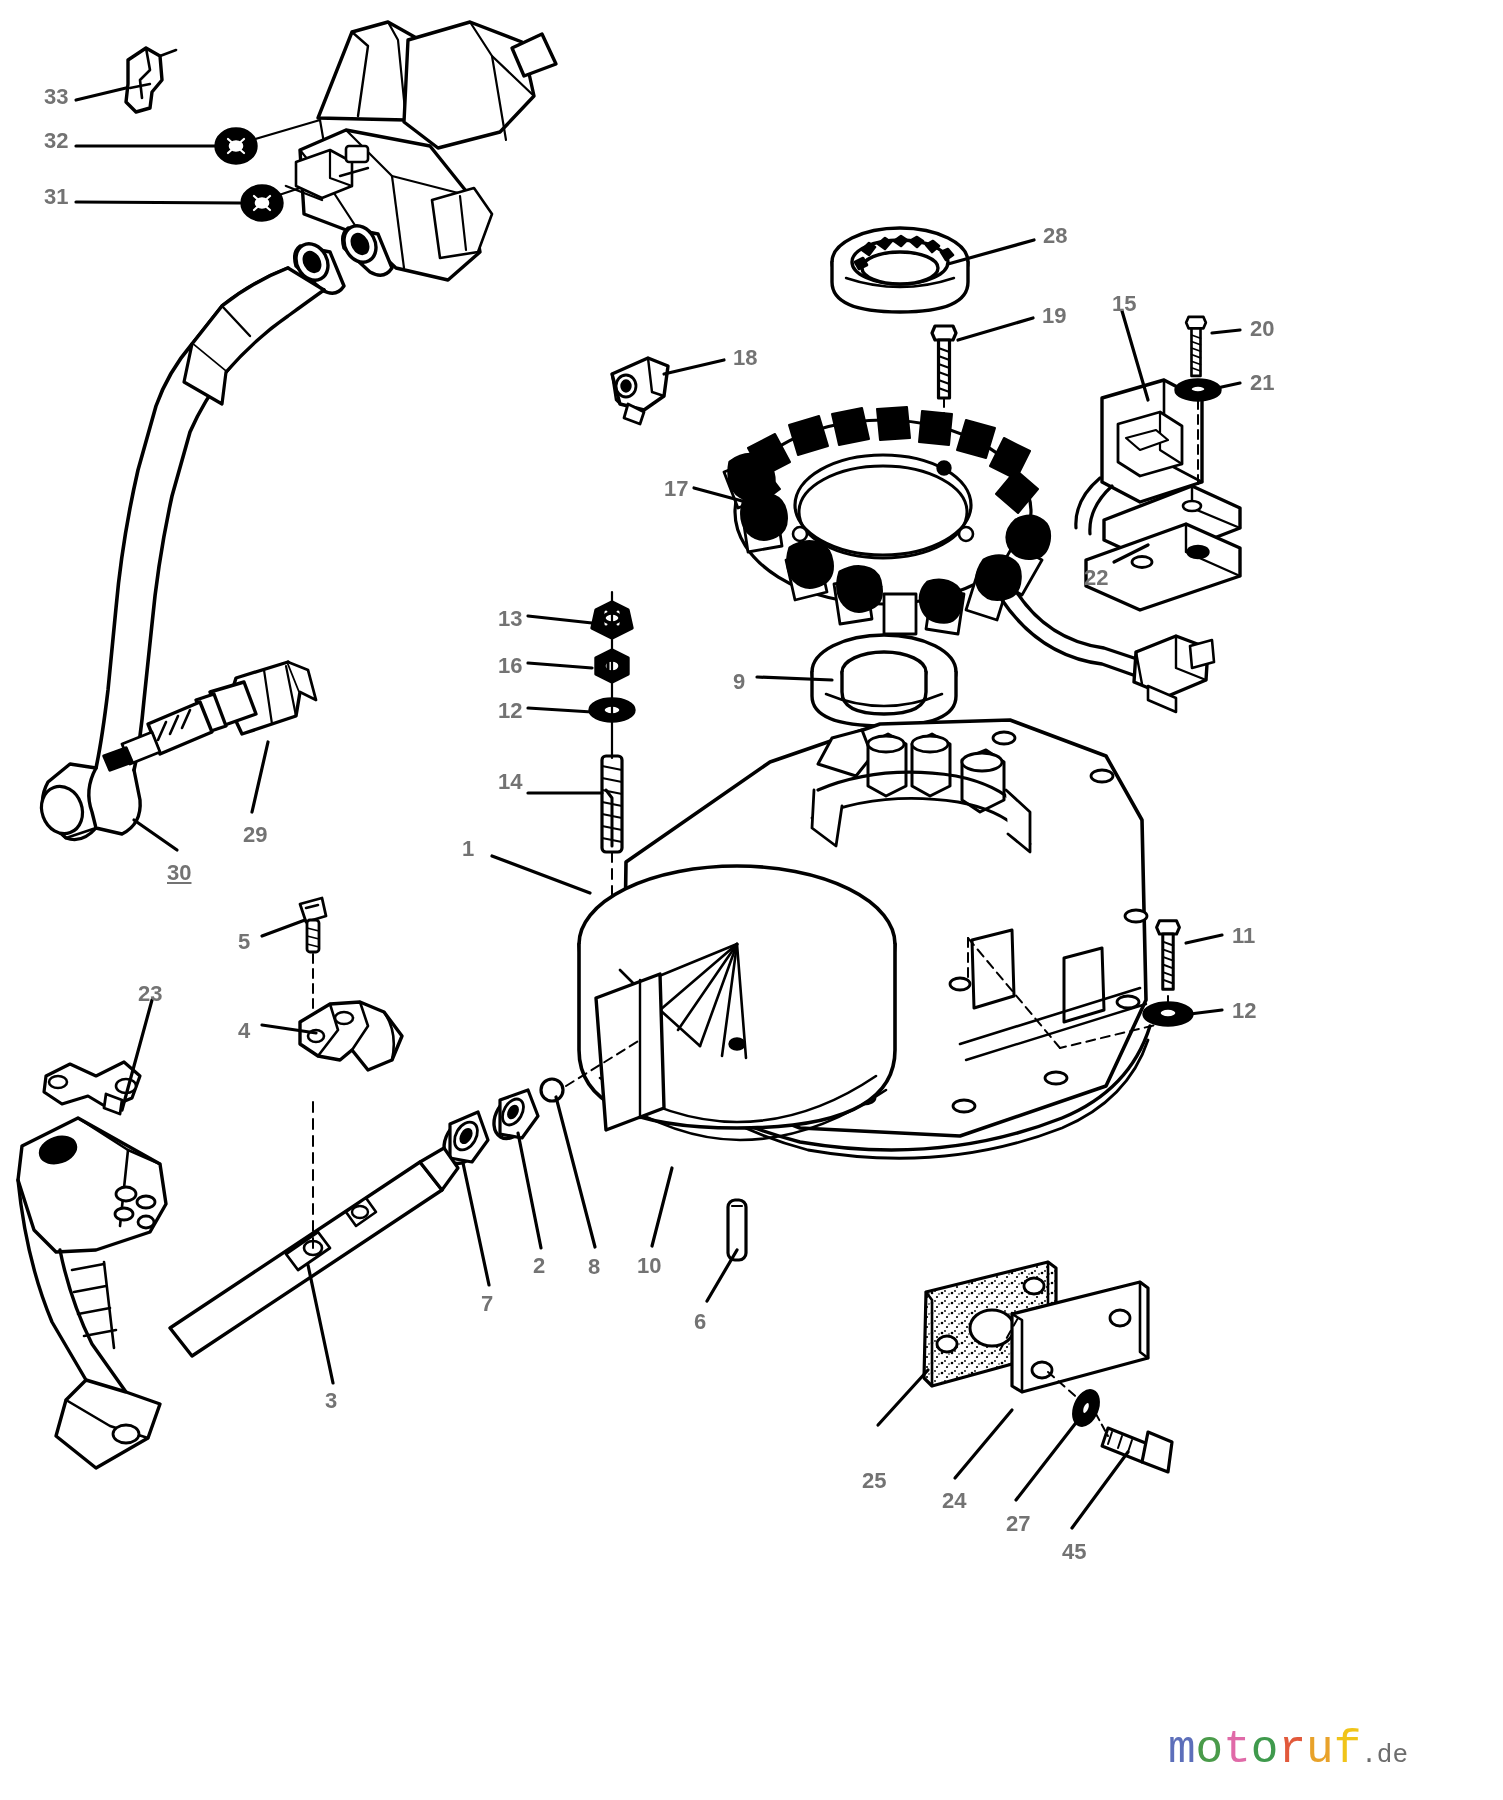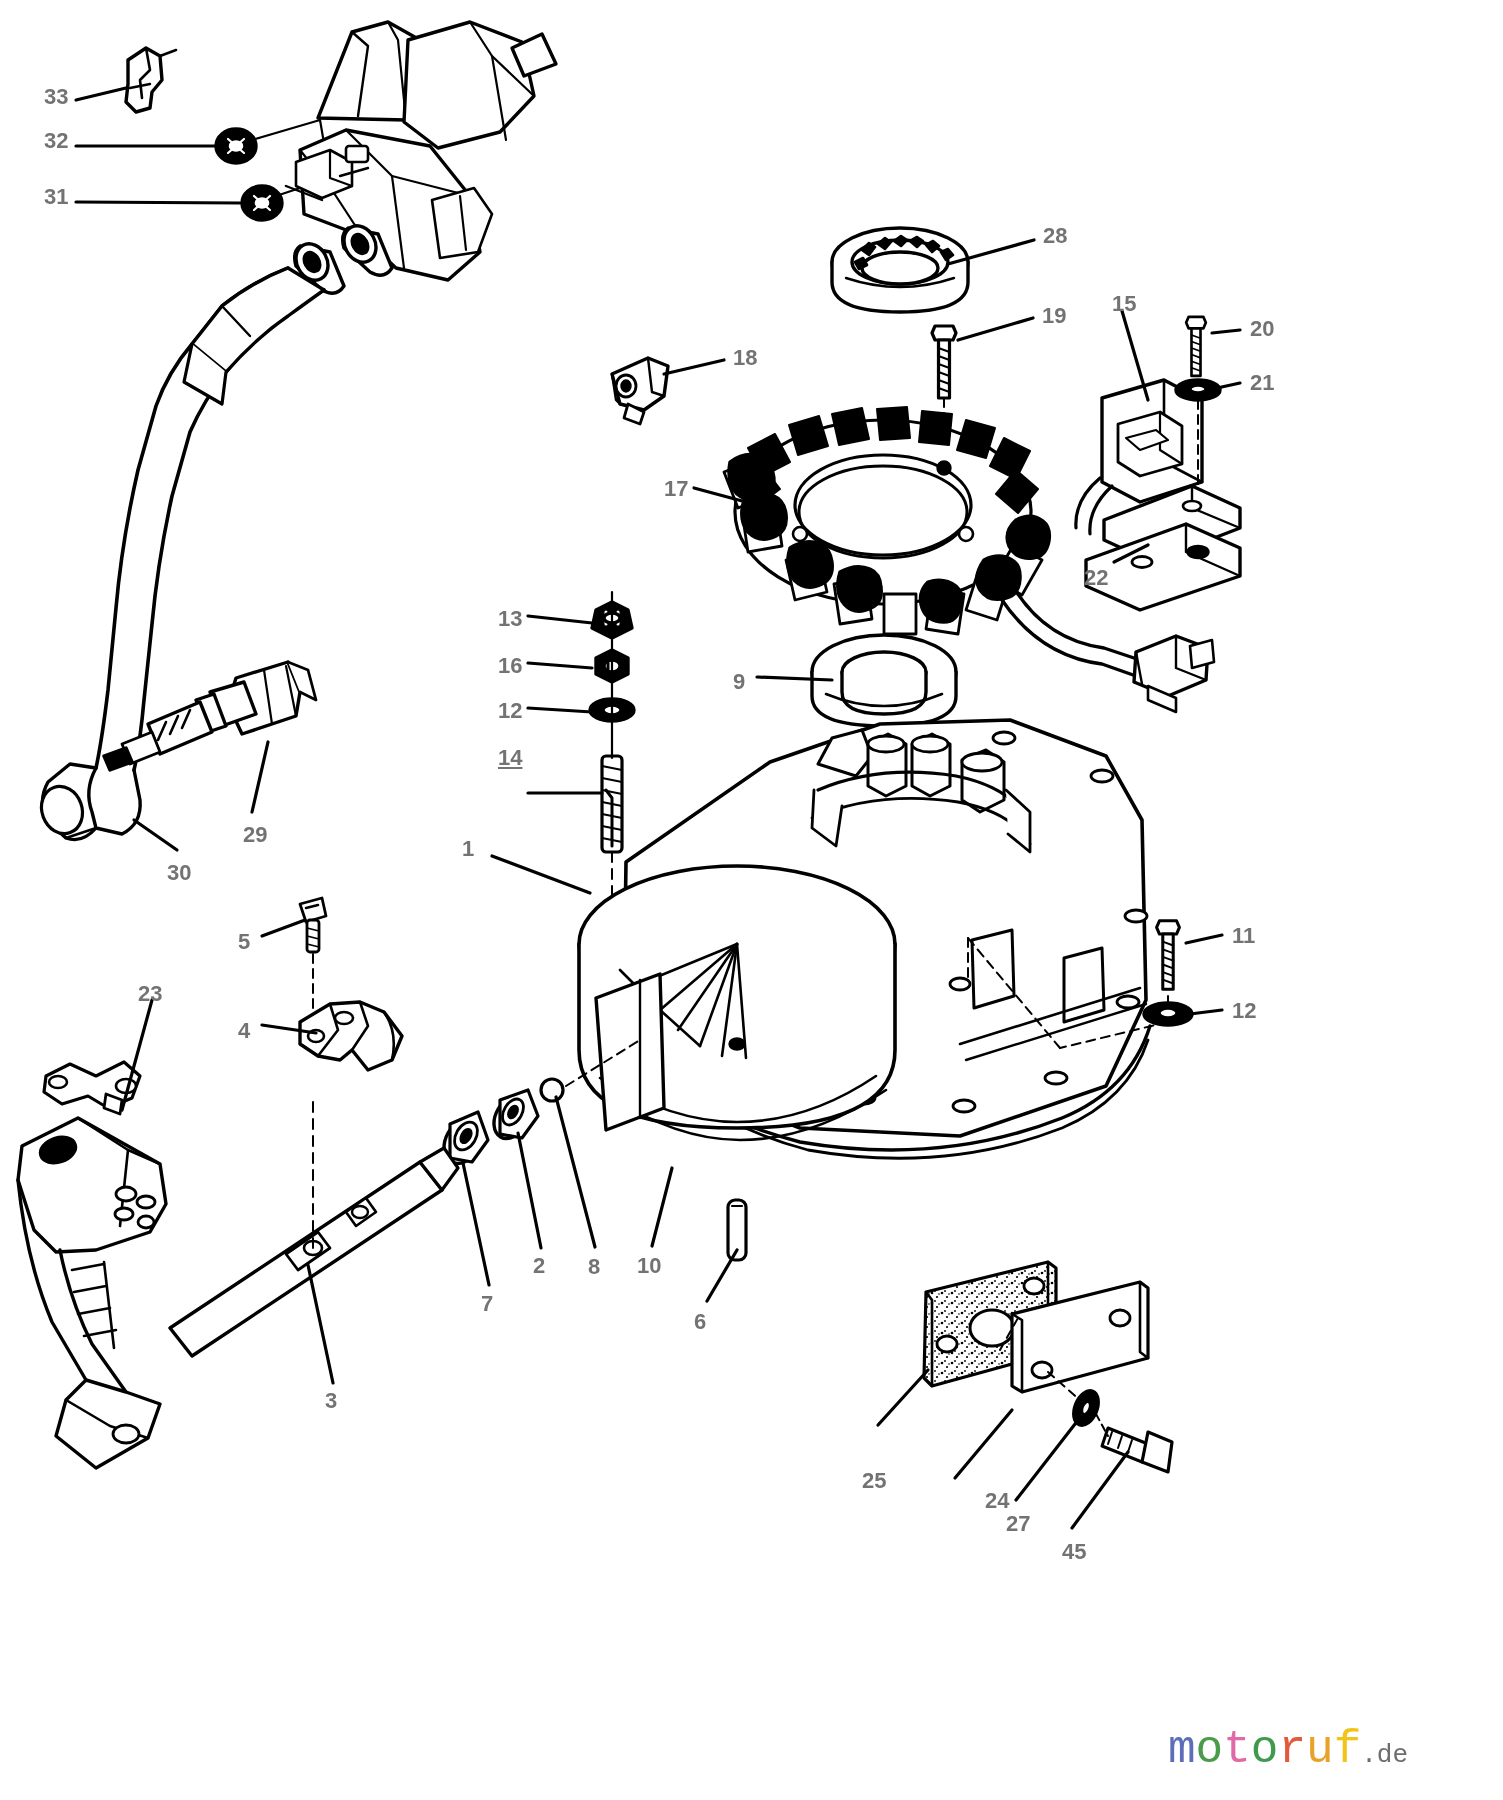--- a/index.html
+++ b/index.html
@@ -515,37 +515,37 @@
       <div class="callout" style="left: 238px; top: 931px;">5</div>
       <div class="callout" style="left: 694px; top: 1311px;">6</div>
       <div class="callout" style="left: 481px; top: 1293px;">7</div>
       <div class="callout" style="left: 588px; top: 1256px;">8</div>
       <div class="callout" style="left: 733px; top: 671px;">9</div>
       <div class="callout" style="left: 637px; top: 1255px;">10</div>
       <div class="callout" style="left: 1232px; top: 925px;">11</div>
       <div class="callout" style="left: 1232px; top: 1000px;">12</div>
       <div class="callout" style="left: 498px; top: 700px;">12</div>
       <div class="callout" style="left: 498px; top: 608px;">13</div>
-      <div class="callout" style="left: 498px; top: 747px; text-decoration: underline;">14</div>
+      <div class="callout" style="left: 498px; top: 771px;">14</div>
       <div class="callout" style="left: 1112px; top: 293px;">15</div>
       <div class="callout" style="left: 498px; top: 655px;">16</div>
       <div class="callout" style="left: 664px; top: 478px;">17</div>
       <div class="callout" style="left: 733px; top: 347px;">18</div>
       <div class="callout" style="left: 1042px; top: 305px;">19</div>
       <div class="callout" style="left: 1250px; top: 318px;">20</div>
       <div class="callout" style="left: 1250px; top: 372px;">21</div>
       <div class="callout" style="left: 1084px; top: 567px;">22</div>
       <div class="callout" style="left: 138px; top: 983px;">23</div>
-      <div class="callout" style="left: 942px; top: 1490px; margin-left: 43px;">24</div>
+      <div class="callout" style="left: 942px; top: 1490px;">24</div>
       <div class="callout" style="left: 862px; top: 1470px;">25</div>
       <div class="callout" style="left: 1062px; top: 1541px;">45</div>
       <div class="callout" style="left: 1006px; top: 1513px;">27</div>
       <div class="callout" style="left: 1043px; top: 225px;">28</div>
       <div class="callout" style="left: 243px; top: 824px;">29</div>
-      <div class="callout" style="left: 167px; top: 862px;">30</div>
+      <div class="callout" style="left: 167px; top: 862px; text-decoration: underline;">30</div>
       <div class="callout" style="left: 44px; top: 186px;">31</div>
       <div class="callout" style="left: 44px; top: 130px;">32</div>
       <div class="callout" style="left: 44px; top: 86px;">33</div>
     </div>
 
   <div class="wm" style="left:1168px; top:1724px;">
     <span id="wm-letters"><span style="color: rgb(93, 111, 186);">m</span><span style="color: rgb(74, 155, 74);">o</span><span style="color: rgb(224, 106, 168);">t</span><span style="color: rgb(63, 154, 77);">o</span><span style="color: rgb(226, 89, 59);">r</span><span style="color: rgb(232, 162, 42);">u</span><span style="color: rgb(240, 196, 25);">f</span></span><span id="wm-suffix" style="font-size: 26px; color: rgb(109, 109, 109);">.de</span>
   </div>
 
 </div>

